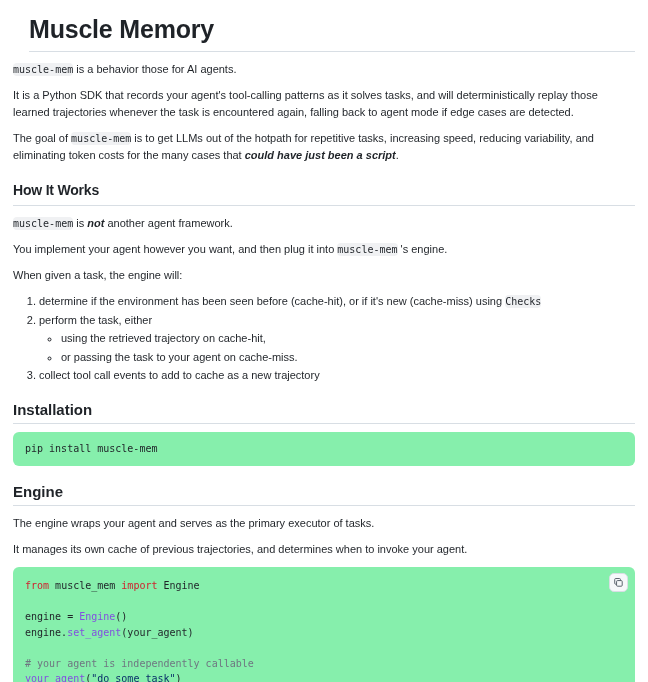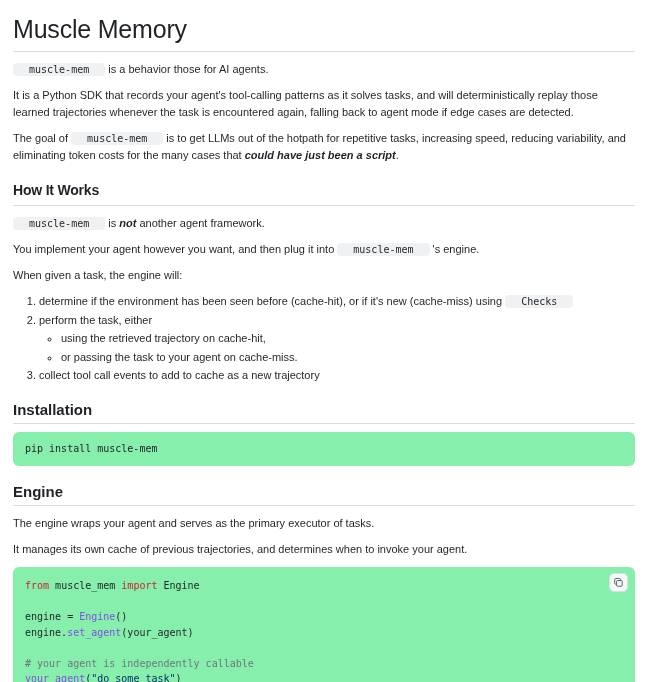--- a/index.html
+++ b/index.html
@@ -16,22 +16,22 @@
     font-size: 11px;
     line-height: 1.5;
   }
   .page {
     padding: 8px 13px 0 13px;
     box-sizing: border-box;
     width: 648px;
   }
   h1.title {
     font-size: 25px;
-    font-weight: normal;
-    margin: 6px 0 6px 0;
+    font-weight: bold;
+    margin: 6px 0 6px 16px;
     padding-bottom: 6px;
     border-bottom: 1px solid #d8dee4;
     line-height: 1.25;
     letter-spacing: -0.2px;
   }
   h2.section {
     font-size: 14px;
     font-weight: bold;
     margin: 18px 0 5px 0;
     padding-bottom: 5px;
@@ -50,21 +50,21 @@
   p {
     margin: 9px 0;
     font-size: 11px;
     line-height: 1.55;
   }
   code.inline {
     font-family: "DejaVu Sans Mono", monospace;
     font-size: 10px;
     background: #f0f1f3;
     border-radius: 4px;
-    padding: 1px 16px;
+    padding: 1px 0;
     white-space: nowrap;
   }
   em.strongital {
     font-style: italic;
     font-weight: bold;
   }
   ol.steps {
     margin: 7px 0 7px 0;
     padding-left: 26px;
   }

